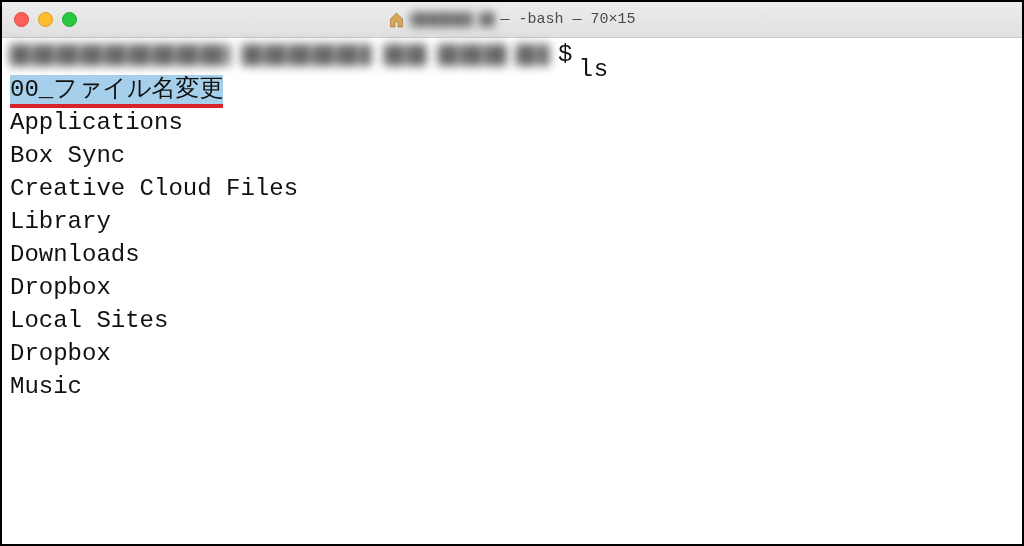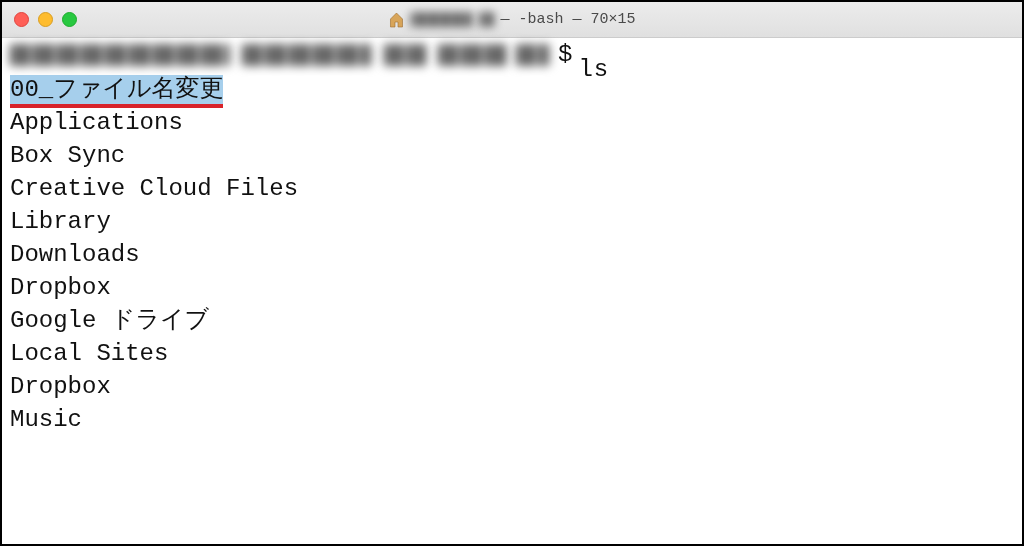--- a/index.html
+++ b/index.html
@@ -147,18 +147,17 @@
     <span class="cmd">ls</span>
   </div>
   <div class="ls-output">
     <div class="ls-row"><span class="highlighted">00_ファイル名変更</span></div>
     <div class="ls-row">Applications</div>
     <div class="ls-row">Box Sync</div>
     <div class="ls-row">Creative Cloud Files</div>
     <div class="ls-row">Library</div>
     <div class="ls-row">Downloads</div>
     <div class="ls-row">Dropbox</div>
-    <div class="ls-row">Google ドライブ</div>
     <div class="ls-row">Local Sites</div>
     <div class="ls-row">Dropbox</div>
     <div class="ls-row">Music</div>
   </div>
 </div>
 
 </body></html>

